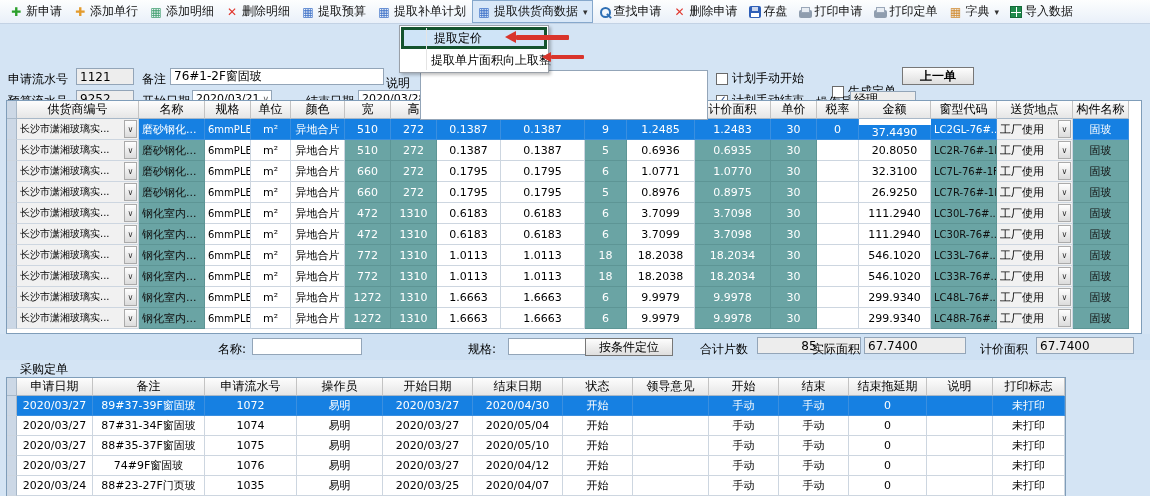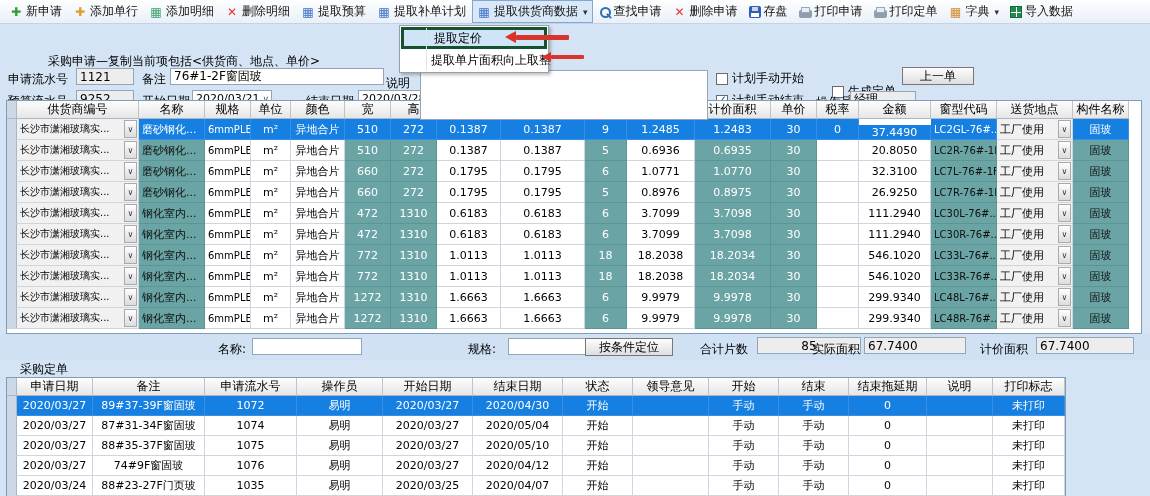--- a/index.html
+++ b/index.html
@@ -156,21 +156,20 @@
         <span>字典</span>
         <span class="caret">▾</span>
       </div>
       <div class="tb-btn">
         <span class="ic ic-excel"></span>
         <span>导入数据</span>
       </div>
     </div>
 
   <div class="form-panel">
-    <span class="lbl" style="left:48px; top:29px;">采购申请—复制当前项包括&lt;供货商、地点、单价&gt;</span>
 
     <span class="lbl" style="left:8px; top:47px;">申请流水号</span>
     <input class="inp ro" style="left: 76px; top: 44px; width: 58px;" value="1121">
     <span class="lbl" style="left:142px; top:47px;">备注</span>
     <input class="inp" style="left: 170px; top: 44px; width: 214px;" value="76#1-2F窗固玻">
     <span class="lbl" style="left:386px; top:51px;">说明</span>
     <textarea class="txtarea" style=""></textarea>
 
     <span class="lbl" style="left:8px; top:69px;">预算流水号</span>
     <input class="inp ro" style="left: 76px; top: 66px; width: 58px;" value="9252">
@@ -197,21 +196,21 @@
     <div class="btn" style="left:380px; top:85px; width:82px; height:19px;">复制当前项</div>
 
     <div class="cbrow" style="left:716px; top:46px;">
       <span class="cb"></span>
       <span>计划手动开始</span>
     </div>
     <div class="cbrow" style="left:812px; top:59px;padding-left:20px;">
       <span class="cb"></span>
       <span>生成定单</span>
     </div>
-    <div class="btn" style="left:902px; top:43px; width:72px; height:18px;">上一单</div>
+    <div class="btn" style="left:902px; top:43px; width:72px; height:18px;font-weight:bold;">上一单</div>
 
     <div class="cbrow" style="left:716px; top:68px;">
       <span class="cb checked"></span>
       <span>计划手动结束</span>
     </div>
     <span class="lbl" style="left:816px; top:70px;">操作员</span>
     <input class="inp gray" style="left: 850px; top: 67px; width: 66px;" value="经理">
 
     <span class="lbl" style="left:716px; top:91px;">单价</span>
     <input class="inp" style="left: 742px; top: 88px; width: 52px;" value="30">

